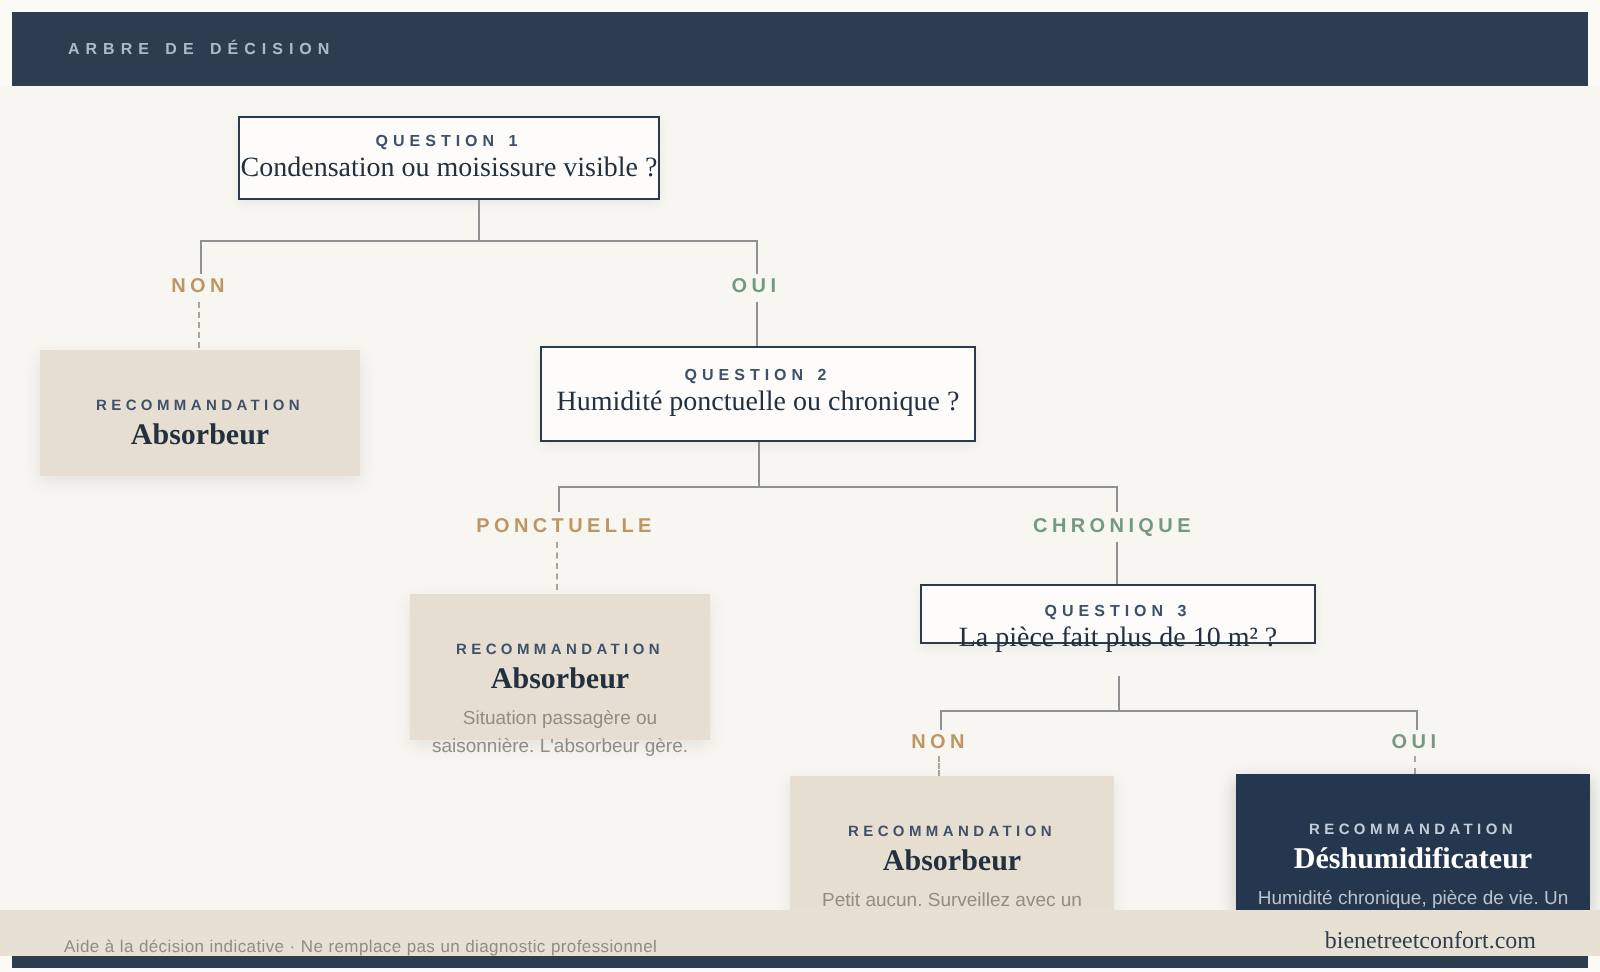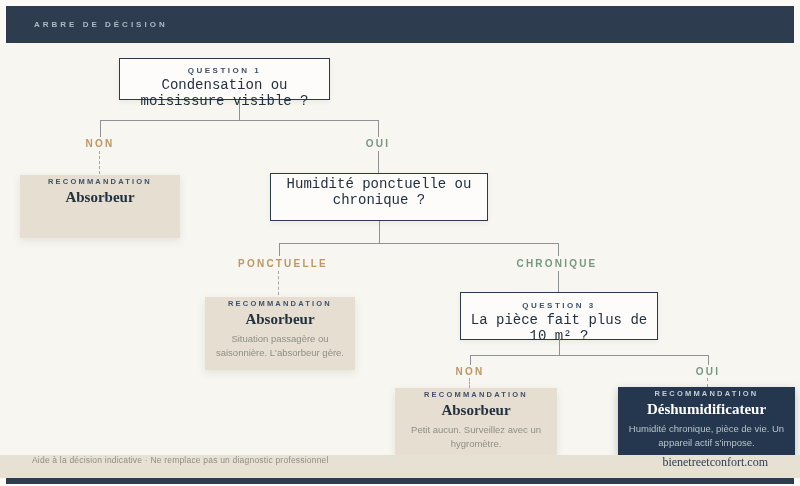--- a/index.html
+++ b/index.html
@@ -30,27 +30,27 @@
   .qbox{
     position:absolute;background:#fdfcfa;border:1.5px solid #2c3a4e;
     box-sizing:border-box;text-align:center;
     box-shadow:0 2px 5px rgba(40,50,70,.07);
   }
   .qbox .qlabel{
     font-size:8px;font-weight:700;letter-spacing:2.5px;color:#3e506b;
     margin-top:7px;
   }
   .qbox .qtext{
-    font-family:Liberation Mono, monospace;font-size:14px;color:#22303f;
+    font-family:Liberation Serif, serif;font-size:14px;color:#22303f;
     margin-top:2px;
   }
   
   .rbox{
     position:absolute;background:#e6dfd1;box-sizing:border-box;text-align:center;
-    box-shadow:0 3px 8px rgba(60,55,40,.10);padding:2px 10px 8px;
+    box-shadow:0 3px 8px rgba(60,55,40,.10);padding:23px 10px 8px;
   }
   .rbox .rlabel{
     font-size:7.5px;font-weight:700;letter-spacing:2.2px;color:#3e506b;
   }
   .rbox .rtitle{
     font-family:"Liberation Serif", serif;font-size:15px;font-weight:700;
     color:#22303f;margin-top:3px;
   }
   .rbox .rtext{
     font-size:9.5px;line-height:1.5;color:#8f8d84;margin-top:4px;
@@ -66,21 +66,21 @@
   
   .blabel{
     position:absolute;width:120px;text-align:center;
     font-size:10px;font-weight:700;letter-spacing:2.2px;
   }
   .blabel.tan{color:#bd9663;}
   .blabel.green{color:#74997f;}
   
   .footer{
     position:absolute;left:0;right:0;top:455px;height:23px;background:#e7e1d4;
-    display:flex;align-items:flex-start;justify-content:space-between;
+    display:flex;align-items:flex-end;justify-content:space-between;
     padding:0 32px;box-sizing:border-box;
   }
   .footer-disclaimer{font-size:8.5px;color:#8f8d84;letter-spacing:.2px;}
   .footer-site{
     font-family:"Liberation Serif", serif;font-size:12px;color:#2e3c50;
   }
   .bottombar{
     position:absolute;left:6px;right:6px;top:478px;height:6px;background:#2e3c50;
   }
 </style>
@@ -106,39 +106,40 @@
 <div class="blabel green" style="left:318px;top:138px;">OUI</div>
 <div class="vdash" style="left:99px;top:151px;height:23px;"></div>
 <div class="vline" style="left:378px;top:151px;height:22px;"></div>
 
 <div class="rbox" style="left:20px;top:175px;width:160px;height:63px;">
   <div class="rlabel">RECOMMANDATION</div>
   <div class="rtitle">Absorbeur</div>
 </div>
 
 <div class="qbox" style="left:270px;top:173px;width:218px;height:48px;">
+  <div class="qlabel" style="margin-top:9px;">QUESTION 2</div>
   <div class="qtext">Humidité ponctuelle ou chronique ?</div>
 </div>
 
 <div class="vline" style="left:379px;top:221px;height:22px;"></div>
 <div class="hline" style="left:279px;top:243px;width:280px;"></div>
 <div class="vline" style="left:279px;top:243px;height:13px;"></div>
 <div class="vline" style="left:558px;top:243px;height:13px;"></div>
 <div class="blabel tan" style="left:223px;top:258px;">PONCTUELLE</div>
 <div class="blabel green" style="left:497px;top:258px;">CHRONIQUE</div>
 <div class="vdash" style="left:278px;top:271px;height:24px;"></div>
 <div class="vline" style="left:558px;top:271px;height:21px;"></div>
 
 <div class="rbox" style="left:205px;top:297px;width:150px;height:73px;">
   <div class="rlabel">RECOMMANDATION</div>
   <div class="rtitle">Absorbeur</div>
   <div class="rtext">Situation passagère ou saisonnière. L'absorbeur gère.</div>
 </div>
 
-<div class="qbox" style="left:460px;top:292px;width:198px;height:48px;">
+<div class="qbox" style="left:460px;top:292px;width:198px;height:30px;">
   <div class="qlabel" style="margin-top:8px;">QUESTION 3</div>
   <div class="qtext">La pièce fait plus de 10 m² ?</div>
 </div>
 
 <div class="vline" style="left:559px;top:338px;height:17px;"></div>
 <div class="hline" style="left:470px;top:355px;width:239px;"></div>
 <div class="vline" style="left:470px;top:355px;height:10px;"></div>
 <div class="vline" style="left:708px;top:355px;height:10px;"></div>
 <div class="blabel tan" style="left:410px;top:366px;">NON</div>
 <div class="blabel green" style="left:648px;top:366px;">OUI</div>

